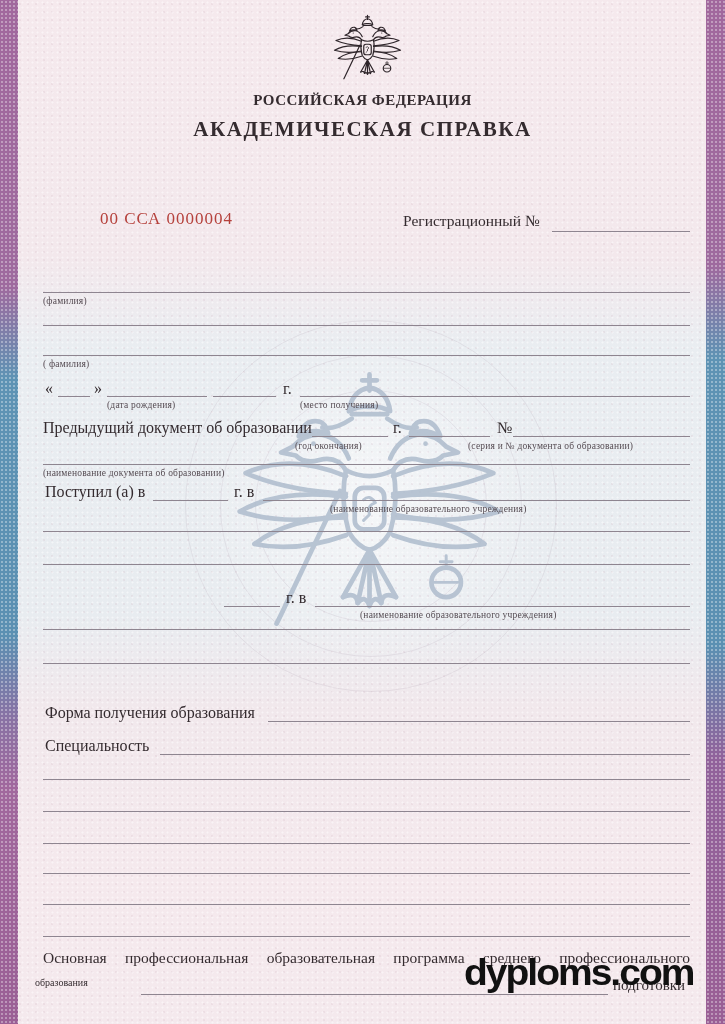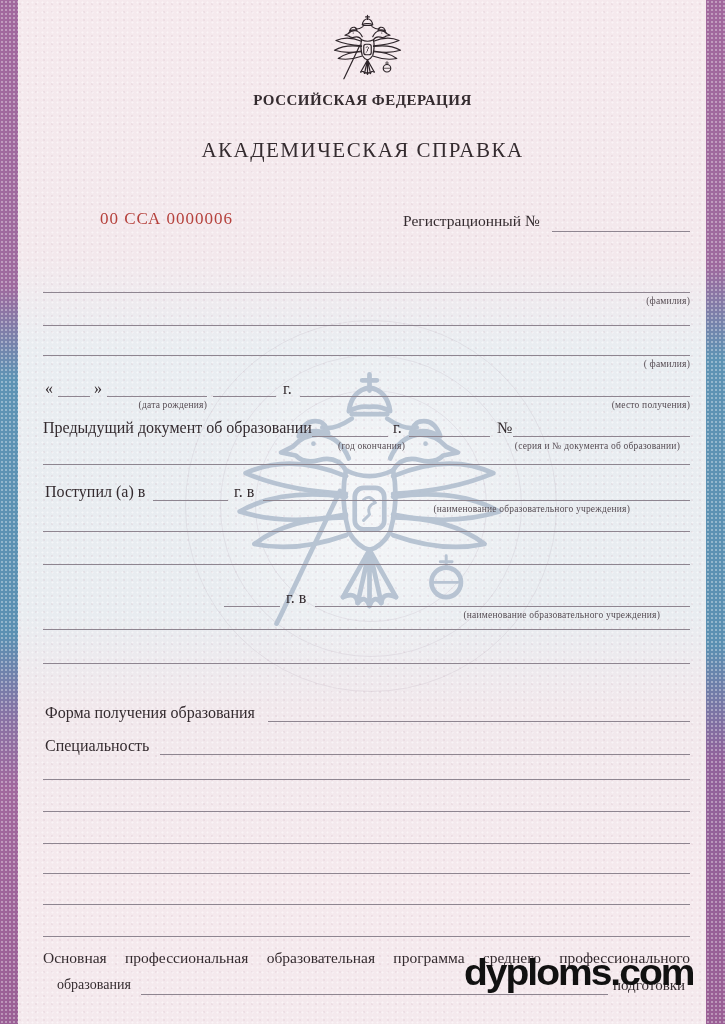--- a/index.html
+++ b/index.html
@@ -32,24 +32,24 @@
       radial-gradient(rgba(255,255,255,0.35) 0.7px, transparent 1.1px),
       linear-gradient(180deg, var(--border-purple) 0%, #9e6a9e 26%, var(--border-teal) 35%, #5b90b2 63%, #91629b 74%, var(--border-purple-deep) 100%);
     background-size:4px 4px, 100% 100%;
   }
   .ring{position:absolute; border:1px solid rgba(160,140,162,0.16); border-radius:50%; z-index:0;}
   .wm-eagle{position:absolute; left:222px; top:362px; width:295px; height:305px; color:var(--watermark-blue); opacity:0.85; z-index:0;}
   .emblem{position:absolute; left:330px; top:12px; width:75px; height:78px; color:#2e252a; z-index:2;}
   .t{position:absolute; white-space:nowrap; font-size:16px; z-index:2;}
   .center{left:0; width:725px; text-align:center; white-space:normal;}
   .country{top:92px; font-size:15px; font-weight:bold; letter-spacing:0.5px;}
-  .title{top:138px; font-size:21px; font-weight:normal; letter-spacing:1.5px;}
+  .title{top:117px; font-size:21px; font-weight:bold; letter-spacing:1.5px;}
   .serial{left:100px; top:209px; font-size:17px; letter-spacing:1px; color:var(--serial-red);}
   .fl{position:absolute; height:1px; background:var(--line); z-index:1;}
-  .cap{position:absolute; font-size:9.5px; color:var(--caption); text-align:right; letter-spacing:0.2px; z-index:2; line-height:1.1;}
+  .cap{position:absolute; font-size:9.5px; color:var(--caption); text-align:left; letter-spacing:0.2px; z-index:2; line-height:1.1;}
   .para{position:absolute; left:43px; width:647px; font-size:15.5px; text-align:justify; text-align-last:justify; z-index:2; word-spacing:2px;}
   .stamp{
     position:absolute; left:464px; top:950px; z-index:5; white-space:nowrap;
     font-family:"Liberation Sans", sans-serif; font-weight:bold; font-size:39px;
     letter-spacing:-2px; color:var(--stamp-black); transform:scaleY(0.97);
   }
 </style>
 </head>
 <body>
 
@@ -95,21 +95,21 @@
   <svg class="wm-eagle">
       <use href="#eagle" style="stroke-width:1.8"></use>
     </svg>
 
   <svg class="emblem">
       <use href="#eagle"></use>
     </svg>
   <div class="t center country">РОССИЙСКАЯ ФЕДЕРАЦИЯ</div>
   <div class="t center title">АКАДЕМИЧЕСКАЯ СПРАВКА</div>
 
-  <div class="t serial">00 ССА 0000006</div>
+  <div class="t serial">00 ССА 0000004</div>
   <div class="t" style="left:403px;top:212px;font-size:15.5px">Регистрационный №</div>
   <div class="fl" style="left:552px;top:231px;width:138px"></div>
 
   <div class="fl" style="left:43px;top:292px;width:647px"></div>
   <div class="cap" style="left:43px;top:296px;width:647px">(фамилия)</div>
 
   <div class="fl" style="left:43px;top:325px;width:647px"></div>
 
   <div class="fl" style="left:43px;top:355px;width:647px"></div>
   <div class="cap" style="left:43px;top:359px;width:647px">( фамилия)</div>
@@ -127,20 +127,21 @@
   <div class="t" style="left:43px;top:419px">Предыдущий документ об образовании</div>
   <div class="fl" style="left:312px;top:436px;width:76px"></div>
   <div class="t" style="left:393px;top:419px">г.</div>
   <div class="fl" style="left:409px;top:436px;width:81px"></div>
   <div class="t" style="left:497px;top:419px">№</div>
   <div class="fl" style="left:513px;top:436px;width:177px"></div>
   <div class="cap" style="left:295px;top:441px;width:110px">(год окончания)</div>
   <div class="cap" style="left:468px;top:441px;width:212px">(серия и № документа об образовании)</div>
 
   <div class="fl" style="left:43px;top:464px;width:647px"></div>
+  <div class="cap" style="left:43px;top:468px;width:647px">(наименование документа об образовании)</div>
 
   <div class="t" style="left:45px;top:483px">Поступил (а) в</div>
   <div class="fl" style="left:153px;top:500px;width:75px"></div>
   <div class="t" style="left:234px;top:483px">г. в</div>
   <div class="fl" style="left:263px;top:500px;width:427px"></div>
   <div class="cap" style="left:330px;top:504px;width:300px">(наименование образовательного учреждения)</div>
 
   <div class="fl" style="left:43px;top:531px;width:647px"></div>
   <div class="fl" style="left:43px;top:564px;width:647px"></div>
 
@@ -159,18 +160,18 @@
   <div class="fl" style="left:160px;top:754px;width:530px"></div>
 
   <div class="fl" style="left:43px;top:779px;width:647px"></div>
   <div class="fl" style="left:43px;top:811px;width:647px"></div>
   <div class="fl" style="left:43px;top:843px;width:647px"></div>
   <div class="fl" style="left:43px;top:873px;width:647px"></div>
   <div class="fl" style="left:43px;top:904px;width:647px"></div>
   <div class="fl" style="left:43px;top:936px;width:647px"></div>
 
   <div class="para" style="top:949px">Основная профессиональная образовательная программа среднего профессионального</div>
-  <div class="t" style="left:57px;top:977px;font-size:14px">образования</div>
+  <div class="t" style="left:35px;top:977px;font-size:10px">образования</div>
   <div class="fl" style="left:141px;top:994px;width:467px"></div>
   <div class="t" style="left:613px;top:977px;font-size:15px">подготовки</div>
 
   <div class="stamp">dyploms.com</div>
 </div>
 
 </body></html>

